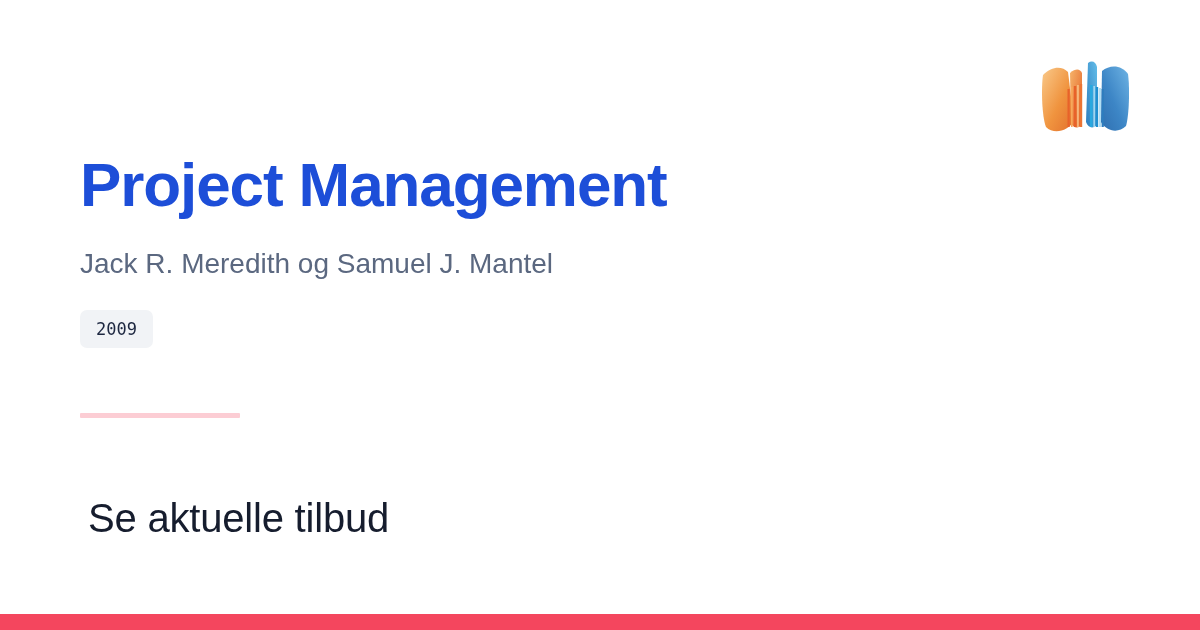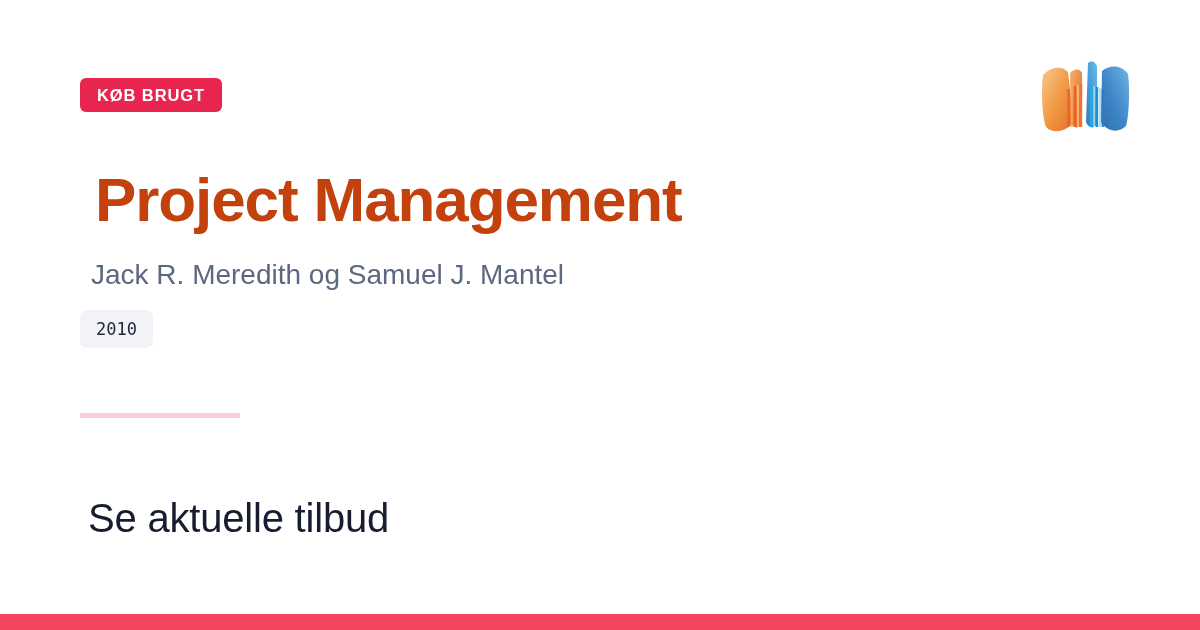--- a/index.html
+++ b/index.html
@@ -55,35 +55,35 @@
     letter-spacing: 0.9px;
     line-height: 1;
     white-space: nowrap;
   }
 
   
   .title {
     position: absolute;
     left: 80px;
     top: 152px;
-    margin: 15px;
+    margin: 0;
     font-size: 62px;
     font-weight: bold;
     letter-spacing: -1.1px;
     line-height: 1.06;
-    color: #c2410c;
+    color: #1d4ed8;
     white-space: nowrap;
   }
 
   
   .authors {
     position: absolute;
     left: 80px;
     top: 246px;
-    margin: 11px;
+    margin: 0;
     font-size: 28px;
     font-weight: normal;
     line-height: 1.25;
     color: #5b6880;
     white-space: nowrap;
   }
 
   
   .chip {
     position: absolute;
@@ -213,27 +213,26 @@
         <path d="M62 16 C70 9 82 10 88 19 C90 34 89 61 86 71 C78 79 66 76 61 67 Z" fill="url(#gBlueR)"></path>
         <rect x="50.0" y="30" width="2.6" height="42" fill="#29a8df"></rect>
         <rect x="53.4" y="31" width="1.5" height="41" fill="#a8dcf3"></rect>
         <rect x="55.8" y="32" width="2.4" height="40" fill="#1f8fd0"></rect>
         <rect x="59.2" y="33" width="1.6" height="39" fill="#9ed6f1"></rect>
         <rect x="61.6" y="34" width="2.2" height="38" fill="#2d7dbe"></rect>
       </g>
     </svg>
   </div>
 
-  <div class="badge">KØB BRUGT</div>
 
   <h1 class="title">Project Management</h1>
 
   <p class="authors">Jack R. Meredith og Samuel J. Mantel</p>
 
-  <div class="chip">2010</div>
+  <div class="chip">2009</div>
 
   <div class="divider"></div>
 
   <p class="cta">Se aktuelle tilbud</p>
 
   <div class="bottom-bar"></div>
 
 </div>
 
 </body></html>

